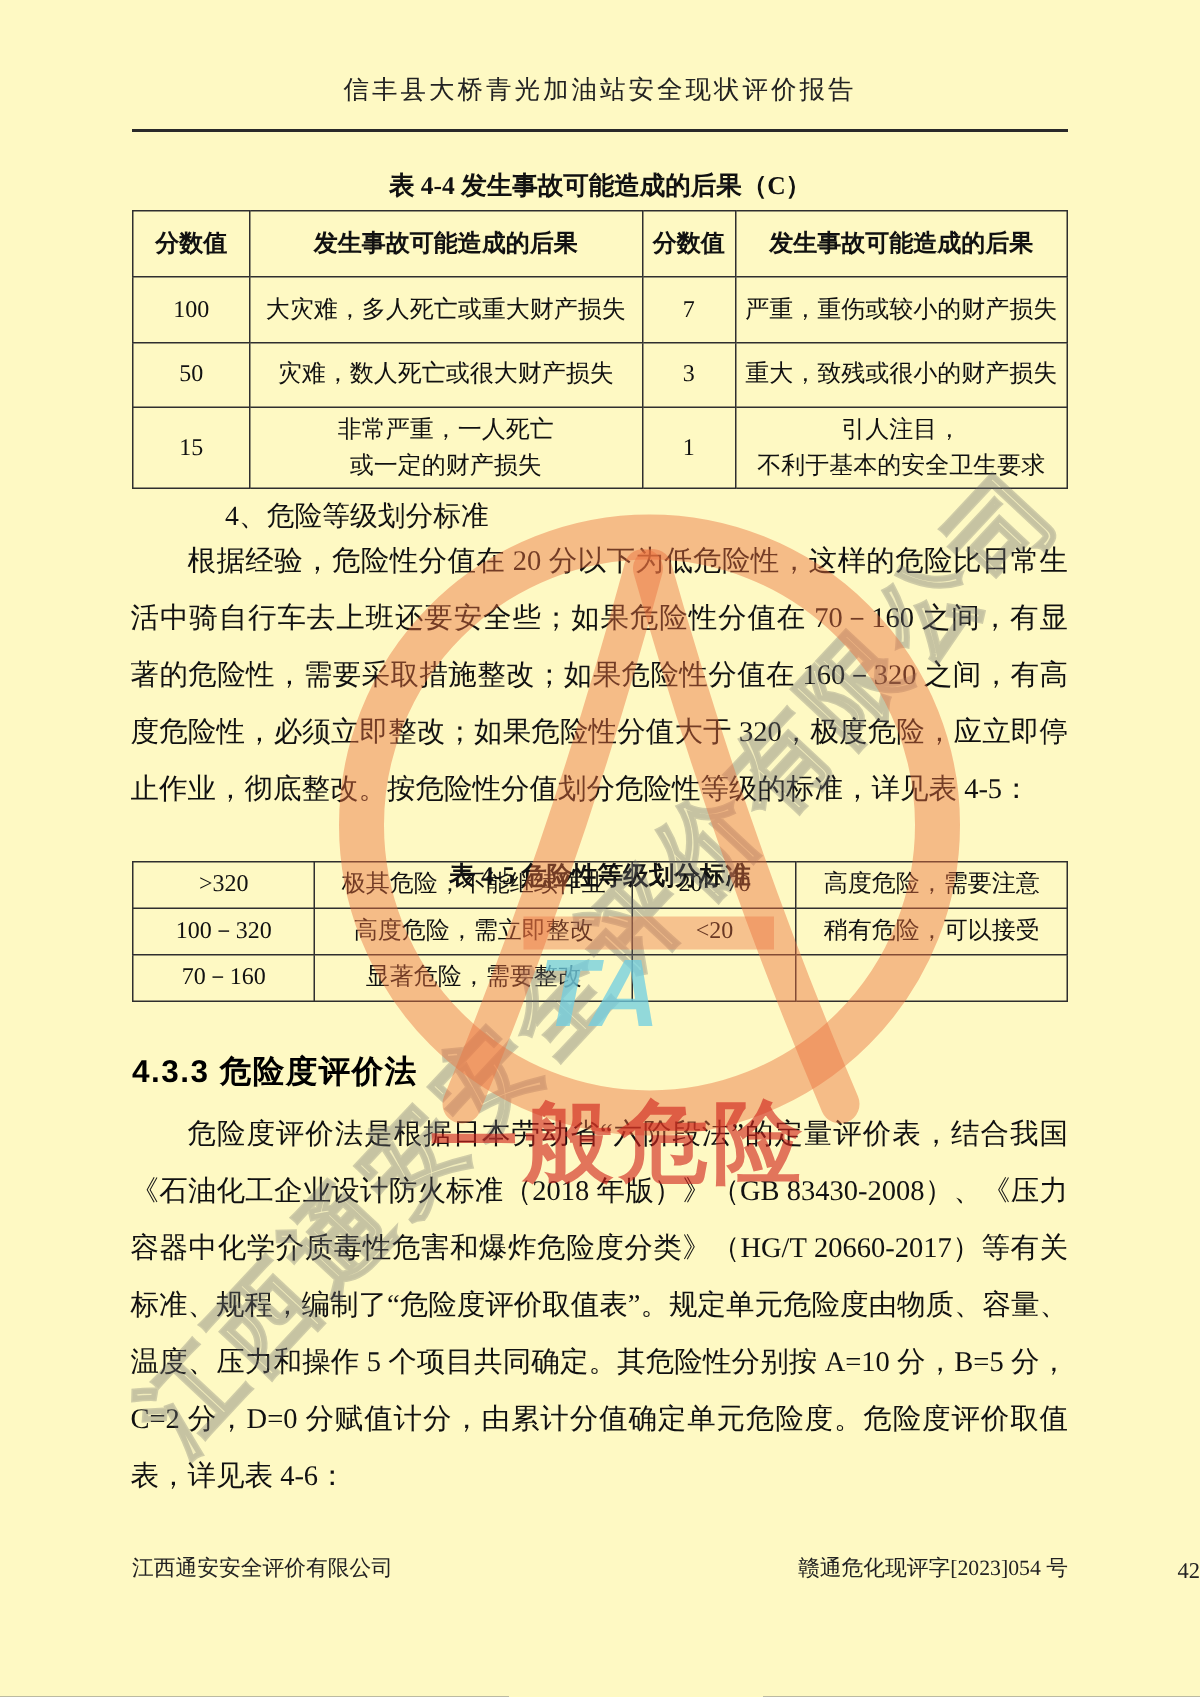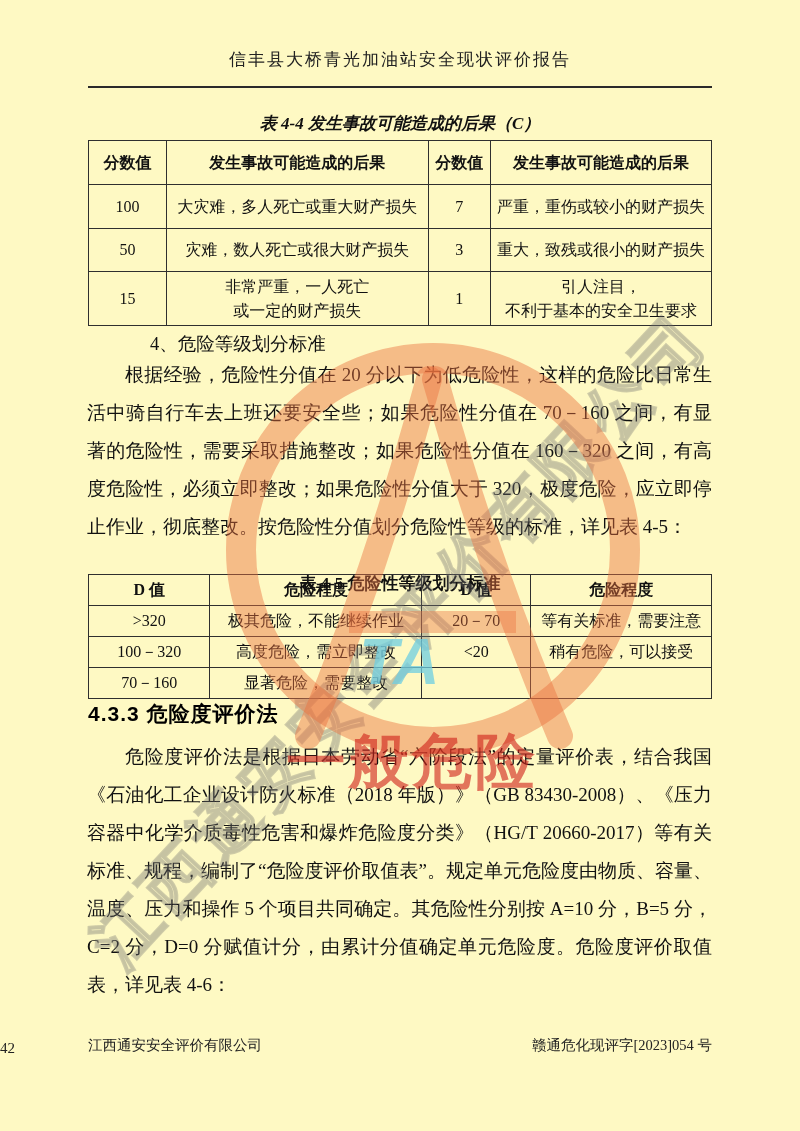--- a/index.html
+++ b/index.html
@@ -21,21 +21,21 @@
   }
   .header-rule {
     position: absolute; top: 86px; left: 88px; width: 624px;
     border-top: 2px solid #2a2a2a; height: 0;
   }
   
   .tbl-caption {
     position: absolute; left: 0; right: 0; text-align: center;
     font-weight: bold; font-size: 17px; color: #111;
   }
-  #cap44 { top: 112px; font-style: italic; }
+  #cap44 { top: 112px; }
   #cap45 { top: 572px; }
   
   table.doc {
     position: absolute; left: 88px; width: 624px;
     border-collapse: collapse; table-layout: fixed;
     font-size: 16px; text-align: center; color: #111;
   }
   table.doc td, table.doc th {
     border: 1px solid #2f2f2f; padding: 2px 4px;
     vertical-align: middle; font-weight: normal;
@@ -62,21 +62,21 @@
   }
   #para1 { top: 356px; }
   #para2 { top: 738px; }
   .section-heading {
     position: absolute; left: 88px; top: 700px;
     font-family: "Liberation Sans", "DejaVu Sans", sans-serif;
     font-weight: bold; font-size: 21px; color: #000; letter-spacing: 1px;
   }
   
   .footer-left  { position: absolute; top: 1036px; left: 88px;  font-size: 14.5px; color: #222; }
-  .footer-page  { position: absolute; top: 1040px; left: 0; right: 0; text-align: left; font-size: 15px; color: #222; }
+  .footer-page  { position: absolute; top: 1040px; left: 0; right: 0; text-align: right; font-size: 15px; color: #222; }
   .footer-right { position: absolute; top: 1036px; right: 88px; font-size: 14.5px; color: #222; }
   
   .wm-layer { position: absolute; inset: 0; pointer-events: none; }
   .wm-diagonal {
     position: absolute; left: 400px; top: 640px;
     transform: translate(-50%, -50%) rotate(-47deg);
     white-space: nowrap;
     font-size: 66px; font-weight: bold; letter-spacing: 6px;
     color: rgba(130,130,130,0.10);
     -webkit-text-stroke: 2px rgba(110,110,110,0.32);
@@ -141,31 +141,25 @@
 
   <div class="tbl-caption" id="cap45">表 4-5  危险性等级划分标准</div>
   <table class="doc" id="table45">
     <colgroup>
         <col style="width:19.5%">
         <col style="width:34%">
         <col style="width:17.5%">
         <col style="width:29%">
       </colgroup>
     <tbody>
-        <tr>
-      <th>D 值</th>
-      <th>危险程度</th>
-      <th>D 值</th>
-      <th>危险程度</th>
-    </tr>
     <tr>
       <td>&gt;320</td>
       <td>极其危险，不能继续作业</td>
       <td>20－70</td>
-      <td>等有关标准，需要注意</td>
+      <td>高度危险，需要注意</td>
     </tr>
     <tr>
       <td>100－320</td>
       <td>高度危险，需立即整改</td>
       <td>&lt;20</td>
       <td>稍有危险，可以接受</td>
     </tr>
     <tr>
       <td>70－160</td>
       <td>显著危险，需要整改</td>

